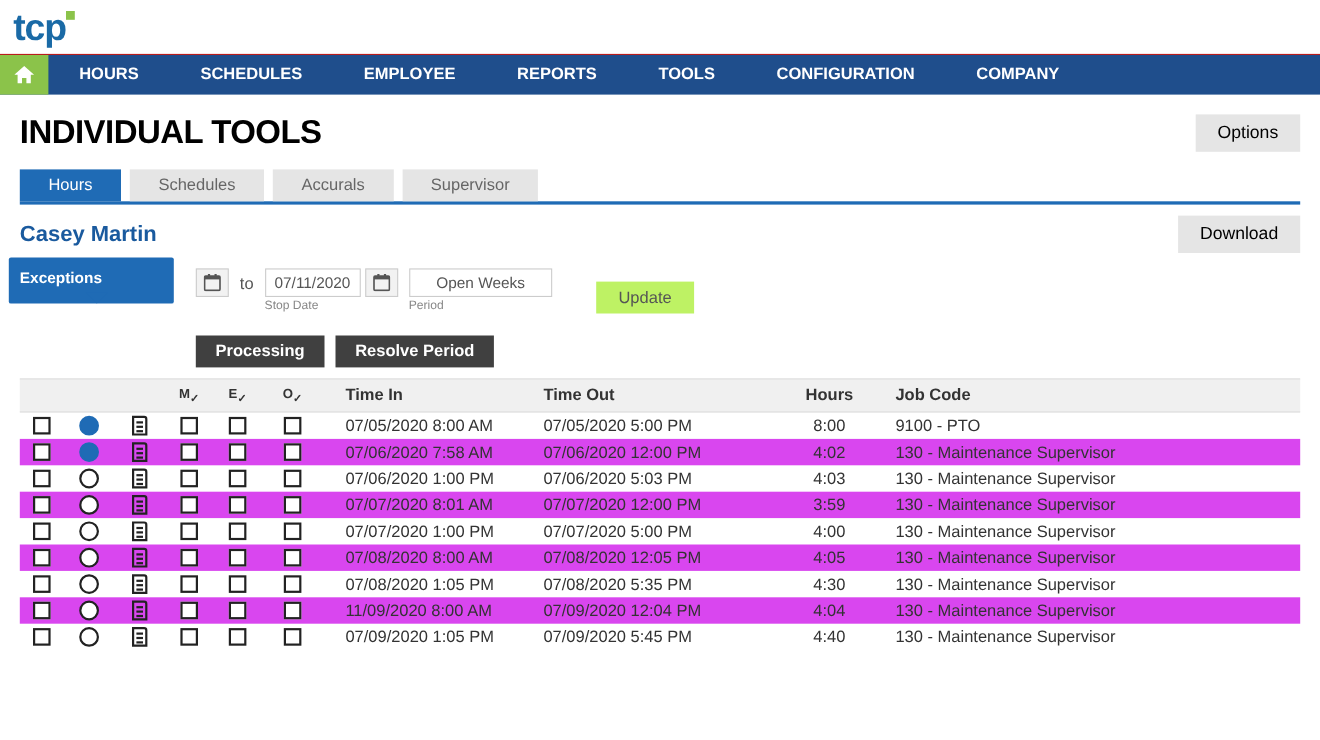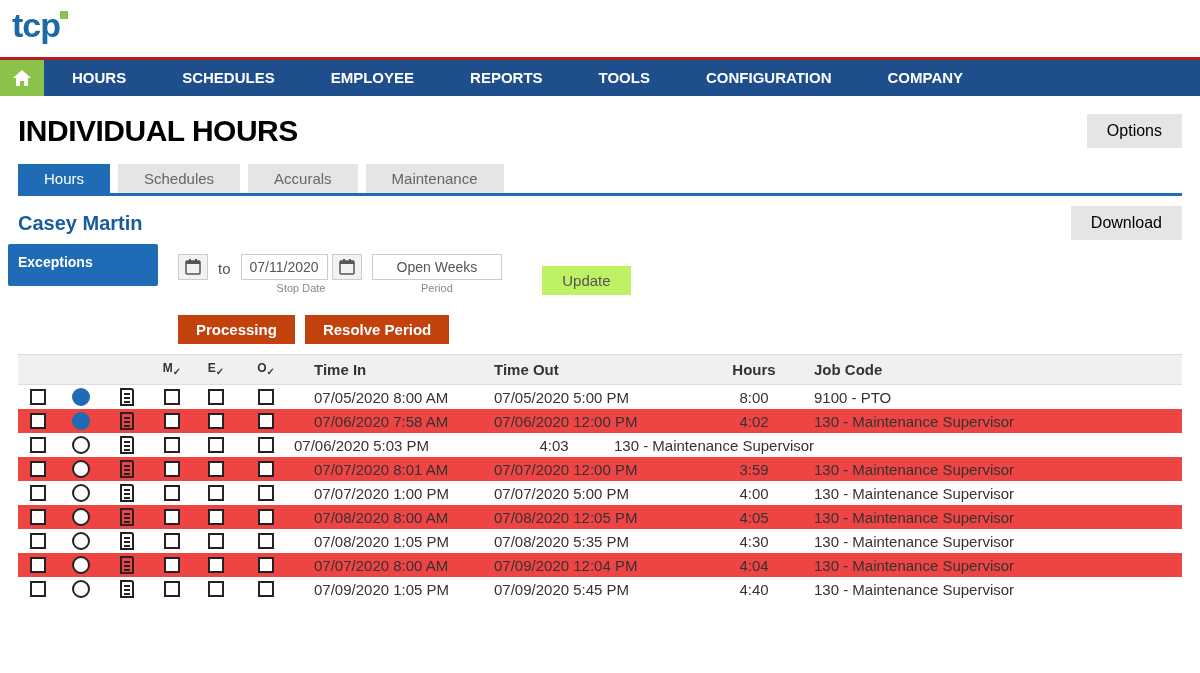--- a/index.html
+++ b/index.html
@@ -1,44 +1,44 @@
 <!DOCTYPE html>
 <html><head>
 <meta charset="utf-8">
 <style>
 * { margin:0; padding:0; box-sizing:border-box; font-family:"Segoe UI",Arial,sans-serif; }
 body { background:#fff; width:1200px; height:673px; overflow:hidden; }
-.topbar { padding:6px 0 0 12px; border-bottom:3px solid #b91c1c; height:60px; }
+.topbar { padding:6px 0 0 12px; border-bottom:1px solid #b91c1c; height:50px; }
 .logo { font-size:34px; font-weight:700; color:#1a6aa6; letter-spacing:-1px; }
 .logo .dot { width:8px; height:8px; background:#8bc34a; display:inline-block; position:relative; top:-18px; }
 .navbar { display:flex; background:#1f4e8c; color:#fff; height:36px; align-items:center; }
 .nav-home { background:#8bc34a; width:44px; height:36px; display:flex; align-items:center; justify-content:center; }
 .nav-item { padding:0 28px; font-size:15px; font-weight:600; line-height:36px; cursor:pointer; }
 .page { padding:10px 18px; }
 .pagehead { display:flex; justify-content:space-between; align-items:center; padding:8px 0 16px 0; }
 .pagetitle { font-size:30px; font-weight:700; letter-spacing:-0.5px; }
 .btn-grey { background:#e5e5e5; color:#000000; padding:8px 20px; font-size:16px; border:none; cursor:pointer; }
 .tabs { display:flex; gap:8px; border-bottom:3px solid #1f6bb5; }
 .tab { padding:6px 26px; background:#e5e5e5; color:#666; font-size:15px; cursor:pointer; }
 .tab.active { background:#1f6bb5; color:#fff; }
 .userrow { display:flex; justify-content:space-between; align-items:center; padding:10px 0 8px 0; }
 .username { color:#1a5a9e; font-size:20px; font-weight:600; }
 .daterow { display:flex; gap:10px; align-items:flex-start; padding:6px 0 16px 0; position:relative; }
-.datebox { display:flex; flex-direction:column; align-items:center; }
+.datebox { display:flex; flex-direction:column; }
 .dateinput { display:flex; align-items:center; border:1px solid #ccc; background:#fff; padding:4px 8px; gap:8px; color:#555; font-size:14px; }
 .caliconbox { border:1px solid #ccc; background:#f2f2f2; padding:4px 6px; }
 .smalllabel { font-size:11px; color:#888; margin-top:2px; }
 .to { color:#555; font-size:15px; padding-top:6px; }
 .periodbox { border:1px solid #ccc; background:#fff; padding:4px 24px; color:#555; font-size:14px; }
 .btn-muted { background:#bef264; color:#555; padding:6px 20px; border:none; font-size:15px; cursor:pointer;margin-top:12px; }
 .actionbtns { display:flex; gap:10px; margin:4px 0 10px 0; }
-.btn-blue { background:#c2410c; color:#fff; padding:6px 18px; border:none; font-size:15px; font-weight:600; cursor:pointer; }
+.btn-blue { background:#404040; color:#fff; padding:6px 18px; border:none; font-size:15px; font-weight:600; cursor:pointer; }
 .gridhead { display:flex; background:#f0f0f0; border-top:1px solid #ddd; border-bottom:1px solid #ddd; padding:6px 0; align-items:center; font-weight:600; color:#333; font-size:15px; }
 .gridrow { display:flex; padding:3px 0; align-items:center; font-size:15px; color:#333; }
-.gridrow.alt { background:#ef4444; }
+.gridrow.alt { background:#d946ef; }
 .c-chk { width:40px; display:flex; justify-content:center; }
 .c-exc { width:46px; display:flex; justify-content:center; }
 .c-note { width:46px; display:flex; justify-content:center; }
 .c-m { width:44px; display:flex; justify-content:center; }
 .c-e { width:44px; display:flex; justify-content:center; }
 .c-o { width:56px; display:flex; justify-content:center; }
 .c-timein { width:200px; padding-left:20px; }
 .c-timeout { width:200px; padding-left:0; }
 .c-hours { width:120px; text-align:center; }
 .c-job { flex:1; padding-left:0; }
@@ -73,29 +73,29 @@
       <div class="nav-item">EMPLOYEE</div>
       <div class="nav-item">REPORTS</div>
       <div class="nav-item">TOOLS</div>
       <div class="nav-item">CONFIGURATION</div>
       <div class="nav-item">COMPANY</div>
     </div>
 </div>
 
 <div class="page">
   <div class="pagehead">
-    <div class="pagetitle">INDIVIDUAL HOURS</div>
+    <div class="pagetitle">INDIVIDUAL TOOLS</div>
     <button class="btn-grey">Options</button>
   </div>
 
   <div class="tabs" id="tabs">
       <div class="tab active">Hours</div>
       <div class="tab">Schedules</div>
       <div class="tab">Accurals</div>
-      <div class="tab">Maintenance</div>
+      <div class="tab">Supervisor</div>
     </div>
 
   <div class="userrow">
     <div class="username">Casey Martin</div>
     <button class="btn-grey">Download</button>
   </div>
 
   <div class="daterow">
     <div class="popup">
       <div class="popup-title">Exceptions</div>
@@ -221,20 +221,21 @@
         </div>
         <div class="c-m">
           <span class="chkbox"></span>
         </div>
         <div class="c-e">
           <span class="chkbox"></span>
         </div>
         <div class="c-o">
           <span class="chkbox"></span>
         </div>
+        <div class="c-timein">07/06/2020 1:00 PM</div>
         <div class="c-timeout">07/06/2020  5:03 PM</div>
         <div class="c-hours">4:03</div>
         <div class="c-job">130 - Maintenance Supervisor</div>
       </div>
       <div class="gridrow alt">
         <div class="c-chk">
           <span class="chkbox"></span>
         </div>
         <div class="c-exc">
           <span class="circle "></span>
@@ -340,21 +341,21 @@
         </div>
         <div class="c-m">
           <span class="chkbox"></span>
         </div>
         <div class="c-e">
           <span class="chkbox"></span>
         </div>
         <div class="c-o">
           <span class="chkbox"></span>
         </div>
-        <div class="c-timein">07/07/2020 8:00 AM</div>
+        <div class="c-timein">11/09/2020 8:00 AM</div>
         <div class="c-timeout">07/09/2020 12:04 PM</div>
         <div class="c-hours">4:04</div>
         <div class="c-job">130 - Maintenance Supervisor</div>
       </div>
       <div class="gridrow">
         <div class="c-chk">
           <span class="chkbox"></span>
         </div>
         <div class="c-exc">
           <span class="circle "></span>

